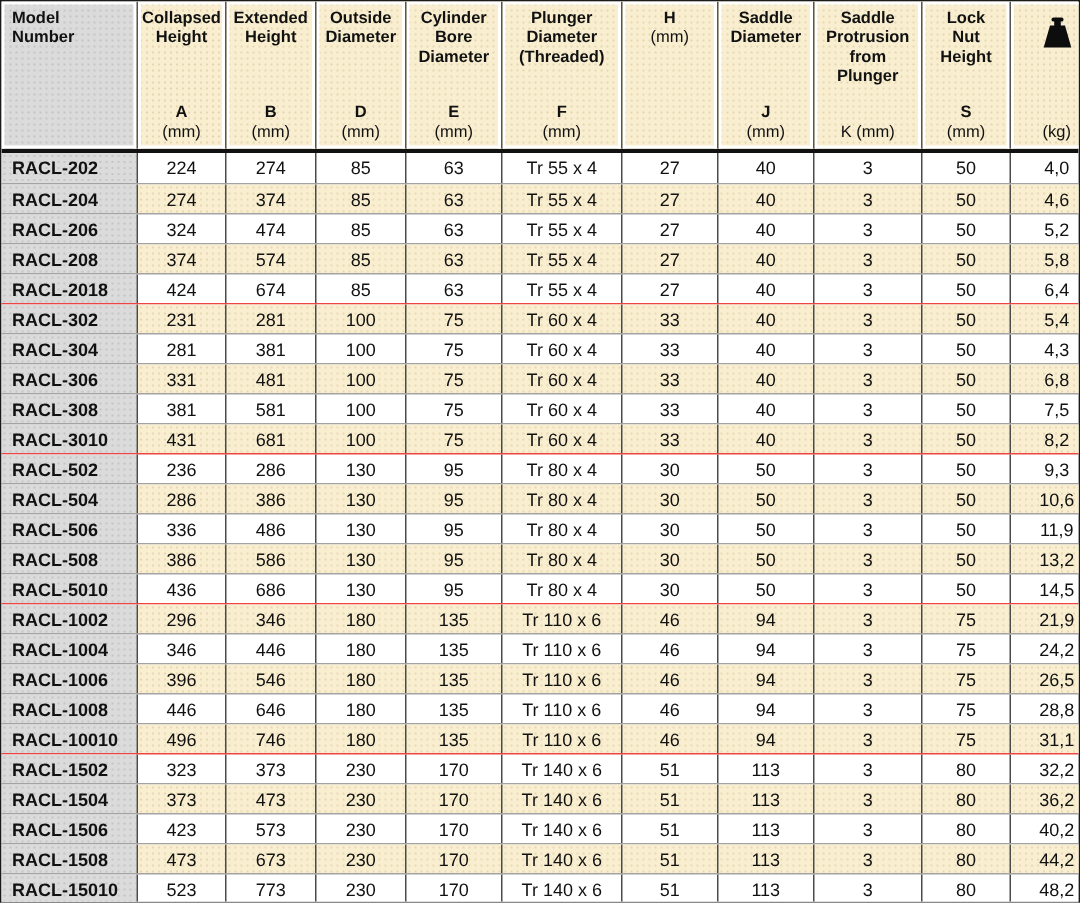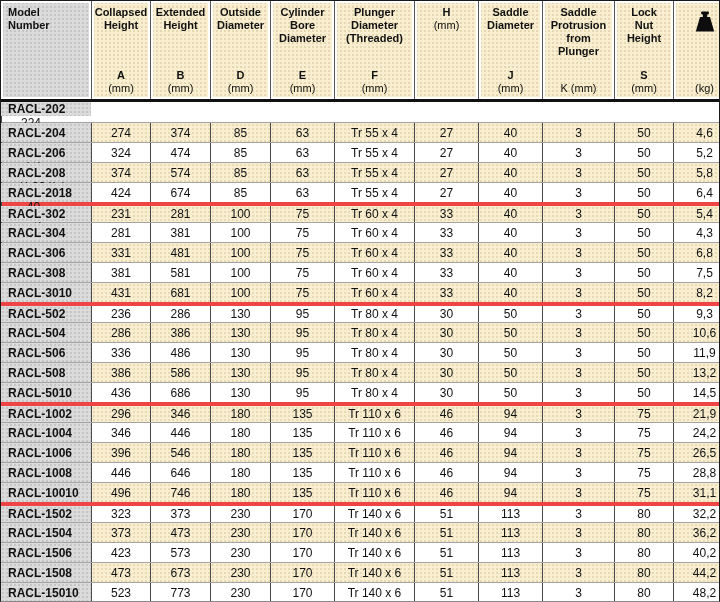--- a/index.html
+++ b/index.html
@@ -45,22 +45,22 @@
   .hbottom{display:flex; flex-direction:column; align-items:center;}
   .hsym{font-weight:bold;}
   .hunit{font-weight:normal;}
   .hicon svg{display:block; margin:4px auto 0;}
 
   
   .row{
     display:flex; height:20px; background:#fff;
     border-top:1px solid var(--row-line);
   }
-  .row:first-child{border-top:none;flex-direction:column;}
-  .row.group-start{border-top:4px solid #ef4444;}
+  .row:first-child{border-top:none;}
+  .row.group-start{border-top:1px solid #ef4444;}
   .row.alt .cell{
     background-color:var(--cream);
     background-image:radial-gradient(rgba(150,120,60,0.18) 1px, transparent 1px);
     background-size:4px 4px;
   }
   .cell{
     flex:0 0 auto; display:flex; align-items:center; justify-content:center;
     font-size:12px; color:#111; border-left:1px solid var(--col-line);
     overflow:hidden;
   }

